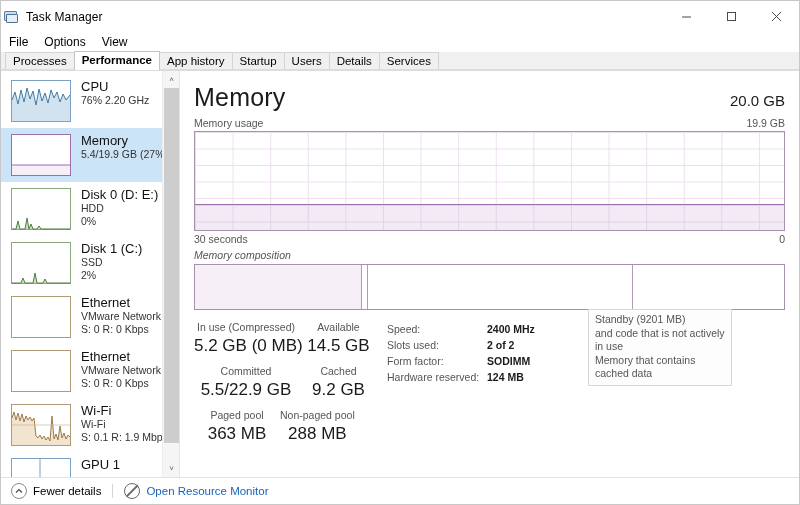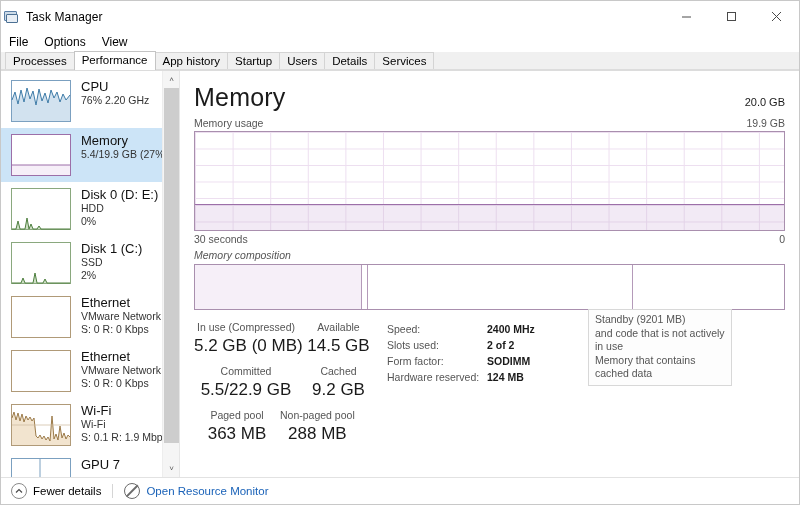--- a/index.html
+++ b/index.html
@@ -80,21 +80,21 @@
     line-height: 15px;
     border: 1px solid #d4d4d4;
     border-bottom: none;
     background: #f0f0f0;
     margin-right: -1px;
   }
   .tab.active {
     background: #ffffff;
     border-color: #c4c4c4;
     height: 19px;
-    position: relative; z-index: 2;
+    position: relative; z-index: 2; font-weight: bold;
   }
   .tabstrip::after {
     content: ""; position: absolute;
     left: 0; right: 0; bottom: 0; height: 1px;
     background: #dcdcdc;
   }
 
   
   .body {
     flex: 1 1 auto; display: flex; min-height: 0;
@@ -163,21 +163,21 @@
     min-width: 0; background: #fff;
   }
   .mainhead {
     display: flex; align-items: baseline;
   }
   .mtitle {
     font-size: 25px; color: #1a1a1a; font-weight: 400;
     line-height: 28px; letter-spacing: .2px;
   }
   .mtotal {
-    margin-left: auto; font-size: 11px; color: #1a1a1a;
+    margin-left: auto; font-size: 15px; color: #1a1a1a;
     line-height: 18px;
   }
   .graphlabels {
     display: flex; align-items: baseline;
     margin-top: 6px;
   }
   .glabel { font-size: 10.5px; color: #555; }
   .gright { margin-left: auto; font-size: 10.5px; color: #555; }
 
   .usagegraph {
@@ -468,21 +468,21 @@
         </div>
 
         <div class="sbitem">
           <div class="thumb">
             <svg viewBox="0 0 60 42" preserveAspectRatio="none">
               <rect x="0.5" y="0.5" width="59" height="41" fill="#fff" stroke="#7ba0c0" stroke-width="1"></rect>
               <line x1="29" y1="1" x2="29" y2="41" stroke="#7ba0c0" stroke-width="1"></line>
             </svg>
           </div>
           <div class="sbtext">
-            <div class="sbtitle">GPU 7</div>
+            <div class="sbtitle">GPU 1</div>
           </div>
         </div>
 
       </div>
 
       <div class="scrollbar">
         <div class="sb-arrow">˄</div>
         <div class="sb-thumb"></div>
         <div class="sb-arrow bottom">˅</div>
       </div>

